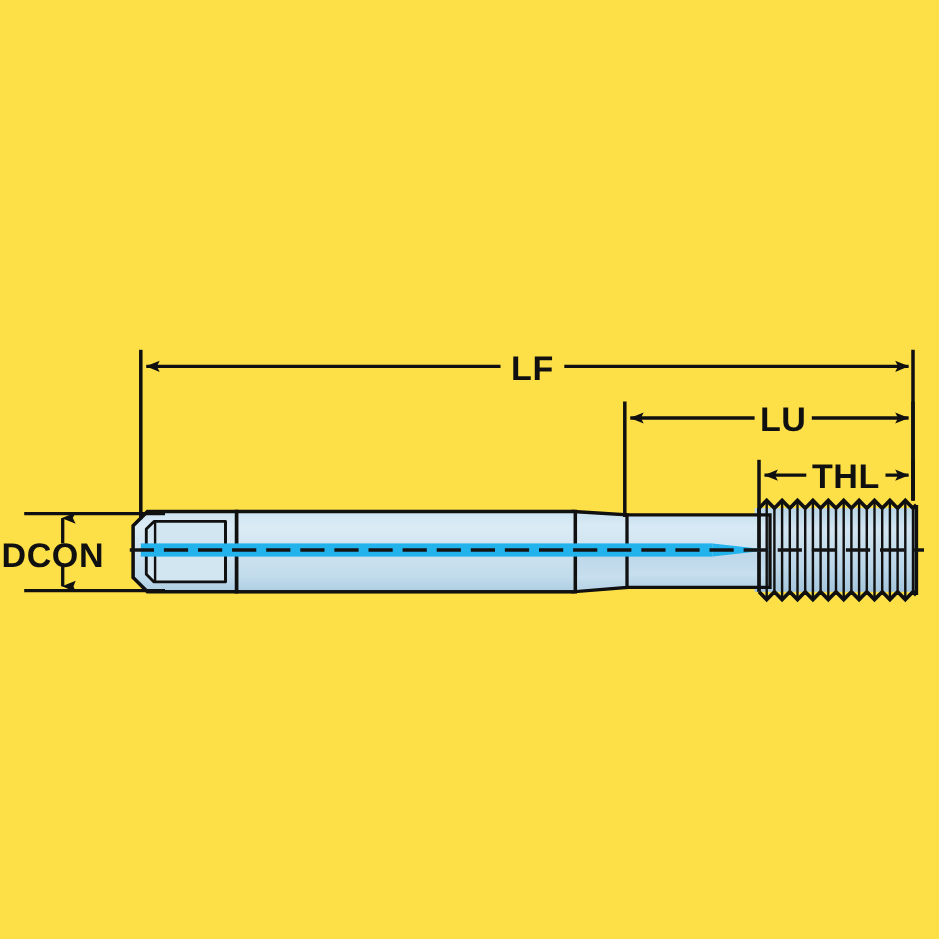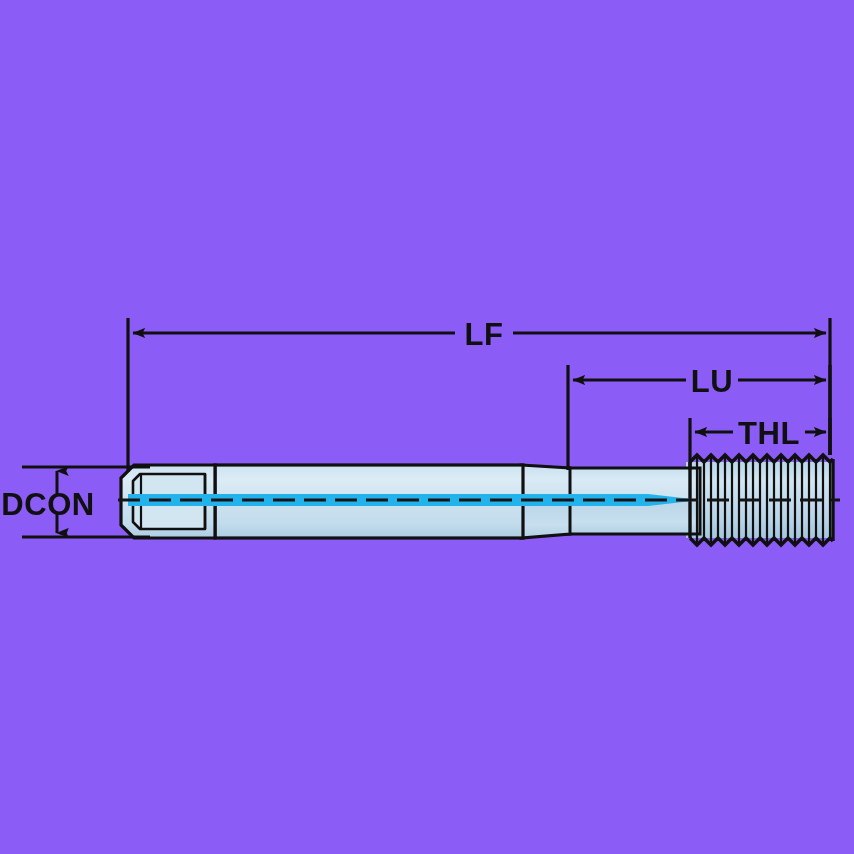--- a/index.html
+++ b/index.html
@@ -10,21 +10,21 @@
   body {
     width: 854px;
     height: 854px;
     font-family: "Liberation Sans", sans-serif;
     overflow: hidden;
   }
   #diagram-root {
     position: relative;
     width: 854px;
     height: 854px;
-    background: #8b5cf6;
+    background: #fde047;
   }
   svg#tap-drawing {
     display: block;
     width: 854px;
     height: 854px;
   }
   .dim-label {
     font-family: "Liberation Sans", sans-serif;
     font-weight: bold;
     font-size: 31px;

